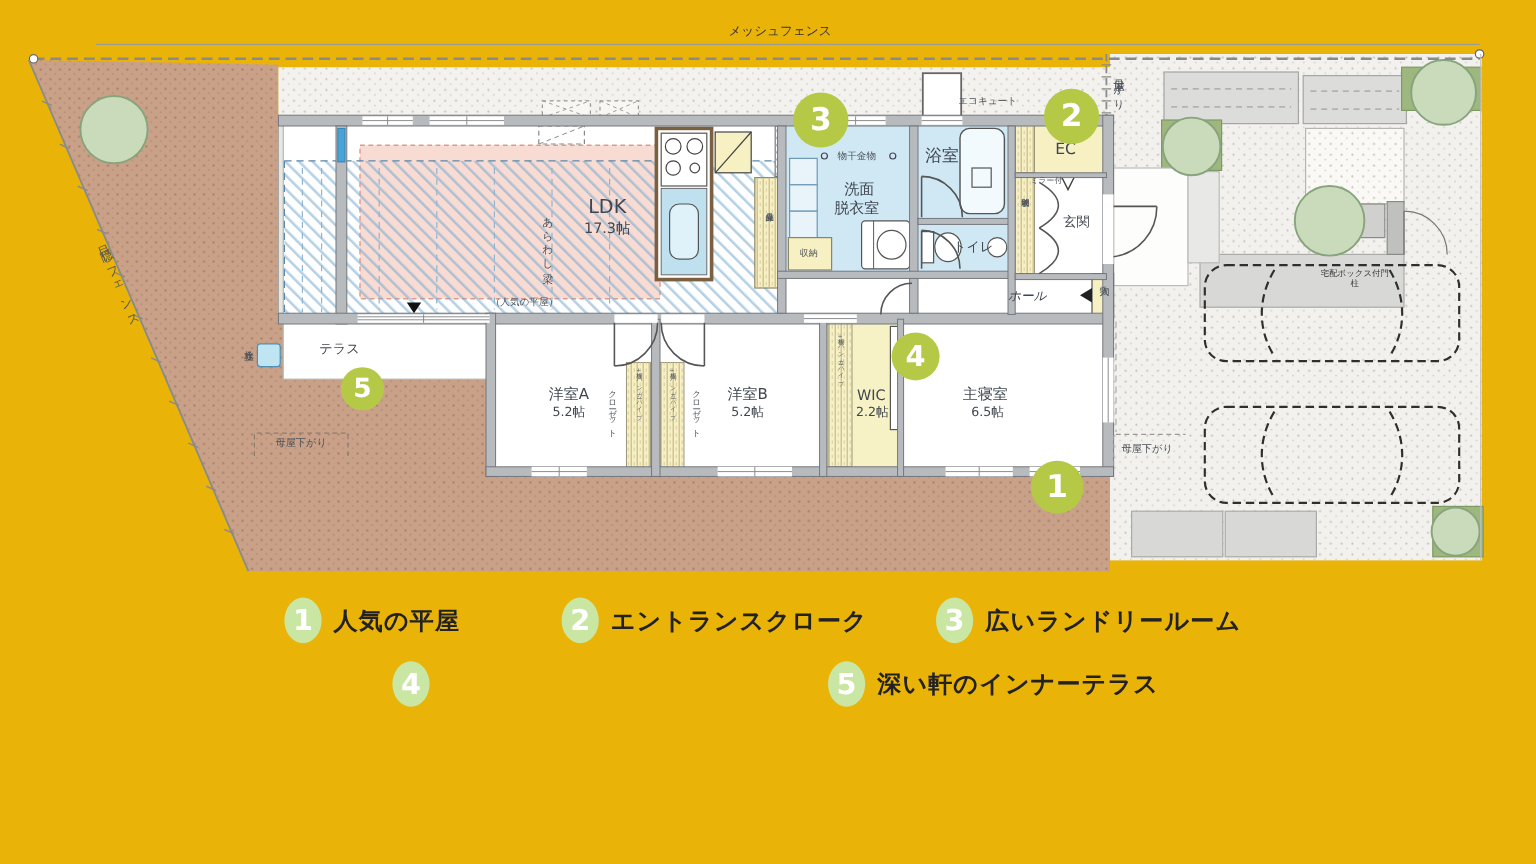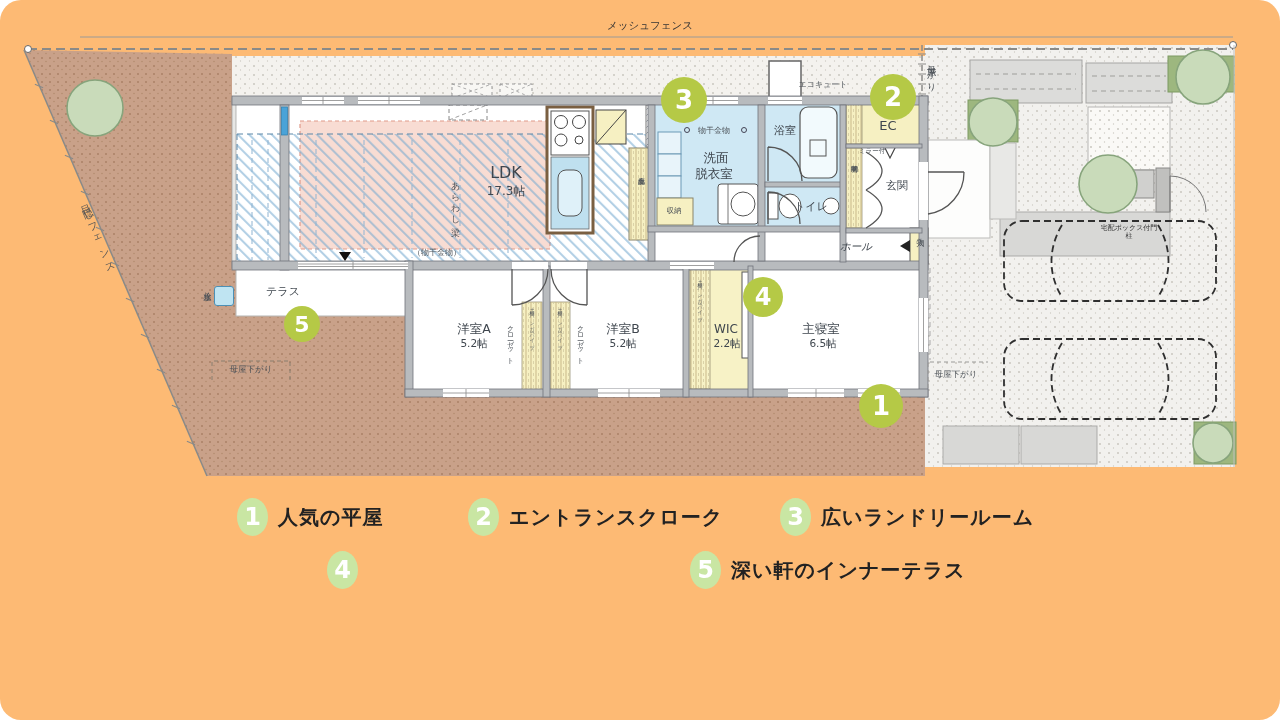--- a/index.html
+++ b/index.html
@@ -1,17 +1,17 @@
 <!DOCTYPE html>
 <html><head>
 <meta charset="utf-8">
 <style>
   html,body{margin:0;padding:0;background:#fff;}
-  #canvas{position:relative;width:1280px;height:720px;background:#fdba74;overflow:hidden;
-          font-family:"DejaVu Sans","Liberation Sans",sans-serif;color:#3f464e;border-radius:21px;}
+  #canvas{position:relative;width:1280px;height:720px;background:#eab308;overflow:hidden;
+          font-family:"DejaVu Sans","Liberation Sans",sans-serif;color:#3f464e;}
   .abs{position:absolute;}
   .lbl{position:absolute;transform:translate(-50%,-50%);white-space:nowrap;color:#3f464e;}
   .note{color:#4b5157;}
   .vt{position:absolute;writing-mode:vertical-rl;text-orientation:upright;transform:translateX(-50%);
       white-space:nowrap;color:#4b5157;}
   .pm{position:absolute;border-radius:50%;background:#b5c946;color:#fff;display:flex;
       align-items:center;justify-content:center;font-weight:bold;transform:translate(-50%,-50%);z-index:30;}
   .legend-item{position:absolute;display:flex;align-items:center;gap:10px;}
   .legend-circle{width:31px;height:38px;border-radius:50%;background:#c9e6a3;color:#fff;
       display:flex;align-items:center;justify-content:center;font-size:24px;font-weight:bold;}
@@ -259,33 +259,33 @@
     <path d="M930,268 V360" stroke="#aaa" stroke-width="1" stroke-dasharray="5 4"></path>
   </g>
 </svg>
 
 <div class="lbl" style="left:650px;top:26px;font-size:10.5px;color:#333;">メッシュフェンス</div>
 <div class="vt" style="left:96px;top:195px;font-size:10px;letter-spacing:3px;color:#555;transform:translateX(-50%) rotate(-23deg);">目隠しフェンス</div>
 
 <div class="lbl" style="left:506px;top:172px;font-size:16px;">LDK</div>
 <div class="lbl" style="left:506px;top:191px;font-size:12px;">17.3帖</div>
 <div class="vt note" style="left:455px;top:175px;font-size:9px;letter-spacing:1px;">あらわし梁</div>
-<div class="lbl note" style="left:437px;top:252px;font-size:8px;">（物干金物）</div>
+<div class="lbl note" style="left:437px;top:252px;font-size:8px;">（人気の平屋）</div>
 
 <div class="lbl" style="left:283px;top:291px;font-size:11px;">テラス</div>
 <div class="vt note" style="left:206px;top:286px;font-size:8px;">立水栓</div>
 <div class="abs" style="left:214px;top:286px;width:18px;height:18px;background:#bfe4f2;border:1px solid #4d90b5;border-radius:3px;"></div>
 
 <div class="lbl note" style="left:714px;top:130px;font-size:8px;">物干金物</div>
 <div class="lbl" style="left:716px;top:158px;font-size:12.5px;">洗面</div>
 <div class="lbl" style="left:714px;top:174px;font-size:12.5px;">脱衣室</div>
 <div class="lbl note" style="left:674px;top:211px;font-size:7.5px;">収納</div>
 <div class="vt note" style="left:641px;top:172px;font-size:7px;">食品庫</div>
 
-<div class="lbl" style="left:785px;top:130px;font-size:11px;">浴室</div>
+<div class="lbl" style="left:785px;top:130px;font-size:14px;">浴室</div>
 <div class="lbl" style="left:811px;top:206px;font-size:11px;">トイレ</div>
 <div class="lbl note" style="left:823px;top:84px;font-size:8px;">エコキュート</div>
 
 <div class="lbl" style="left:888px;top:125px;font-size:13px;">EC</div>
 <div class="lbl note" style="left:872px;top:151px;font-size:6.5px;">ミラー付</div>
 <div class="vt note" style="left:854px;top:160px;font-size:6.5px;">玄関収納</div>
 <div class="lbl" style="left:897px;top:185px;font-size:11px;">玄関</div>
 <div class="lbl" style="left:856px;top:247px;font-size:10.5px;font-style:italic;">ホール</div>
 <div class="vt note" style="left:919px;top:232px;font-size:8px;">物入</div>
 

